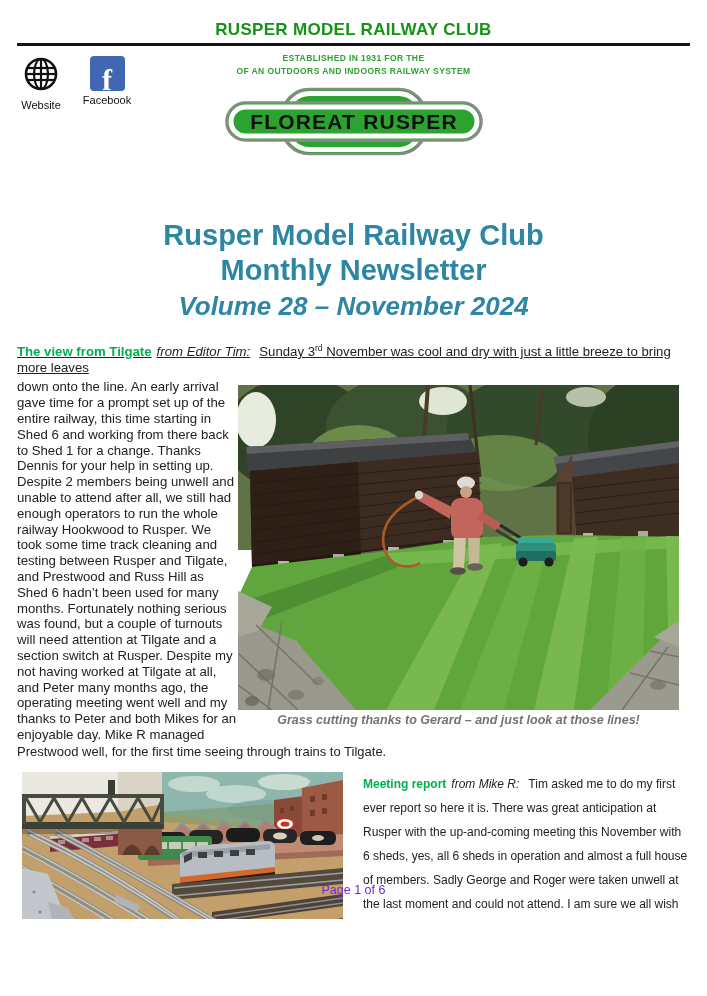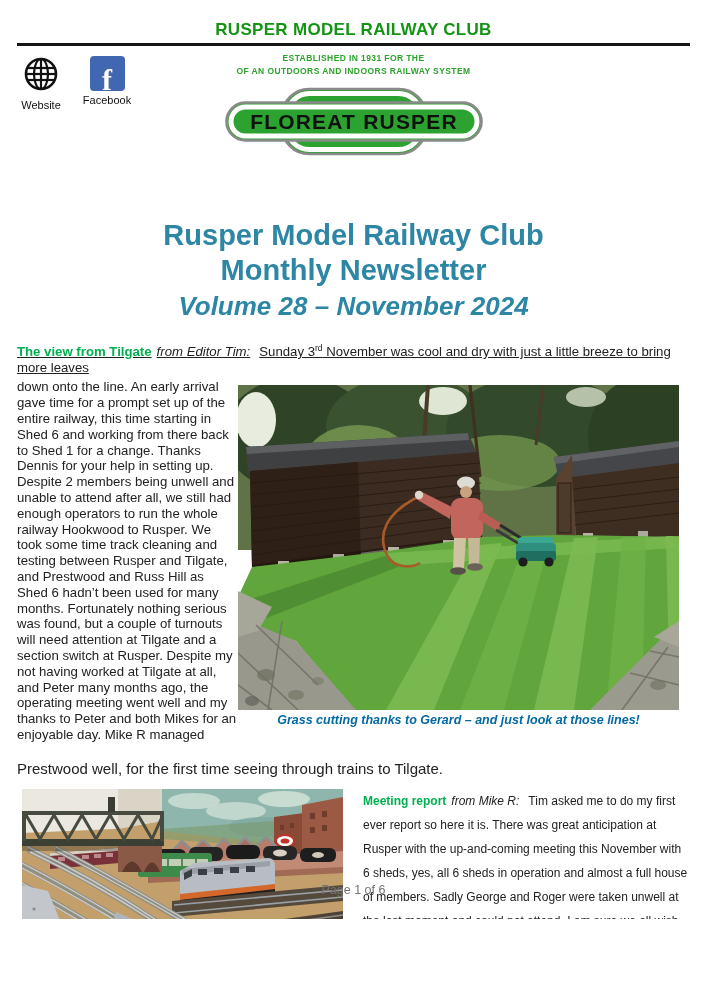--- a/index.html
+++ b/index.html
@@ -29,27 +29,27 @@
   main{margin:0 17px;}
   .intro{margin:16px 0 0 0;font-size:13.2px;line-height:16px;text-decoration:underline;}
   .sec-head{color:#00B050;font-weight:bold;}
   .byline{font-style:italic;margin-left:5px;margin-right:9px;}
   sup{font-size:8.5px;}
   .row1{display:flex;margin-top:3px;}
   .col-left{width:221px;font-size:13.2px;line-height:15.8px;}
   figure{margin:0;padding:0;}
   .photo1 svg{display:block;width:441px;height:325px;}
   .photo1{margin-top:6px;}
-  .photo1 figcaption{text-align:center;font-size:12.5px;font-weight:bold;font-style:italic;color:#0369a1;margin-top:3px;}
-  .tail{margin:18px 0 0 0;font-size:15px;line-height:16px;}
+  .photo1 figcaption{text-align:center;font-size:12.5px;font-weight:bold;font-style:italic;color:#737373;margin-top:3px;}
+  .tail{margin:1px 0 0 0;font-size:13px;line-height:16px;}
   .row2{display:flex;margin-top:12px;}
   .photo2{margin-left:5px;}
   .photo2 svg{display:block;width:321px;height:191px;}
   .col-right{margin-left:20px;width:336px;font-size:12px;line-height:24px;}
-  .page-footer{position:absolute;left:0;right:0;bottom:22px;text-align:center;font-size:12.5px;color:#737373;}
+  .page-footer{position:absolute;left:0;right:0;bottom:22px;text-align:center;font-size:12.5px;color:#6d28d9;}
 </style>
 </head>
 <body>
 
 <div class="page">
 
   <div class="mast-title">RUSPER MODEL RAILWAY CLUB</div>
   <div class="mast-rule"></div>
 
   <div class="header-zone">

